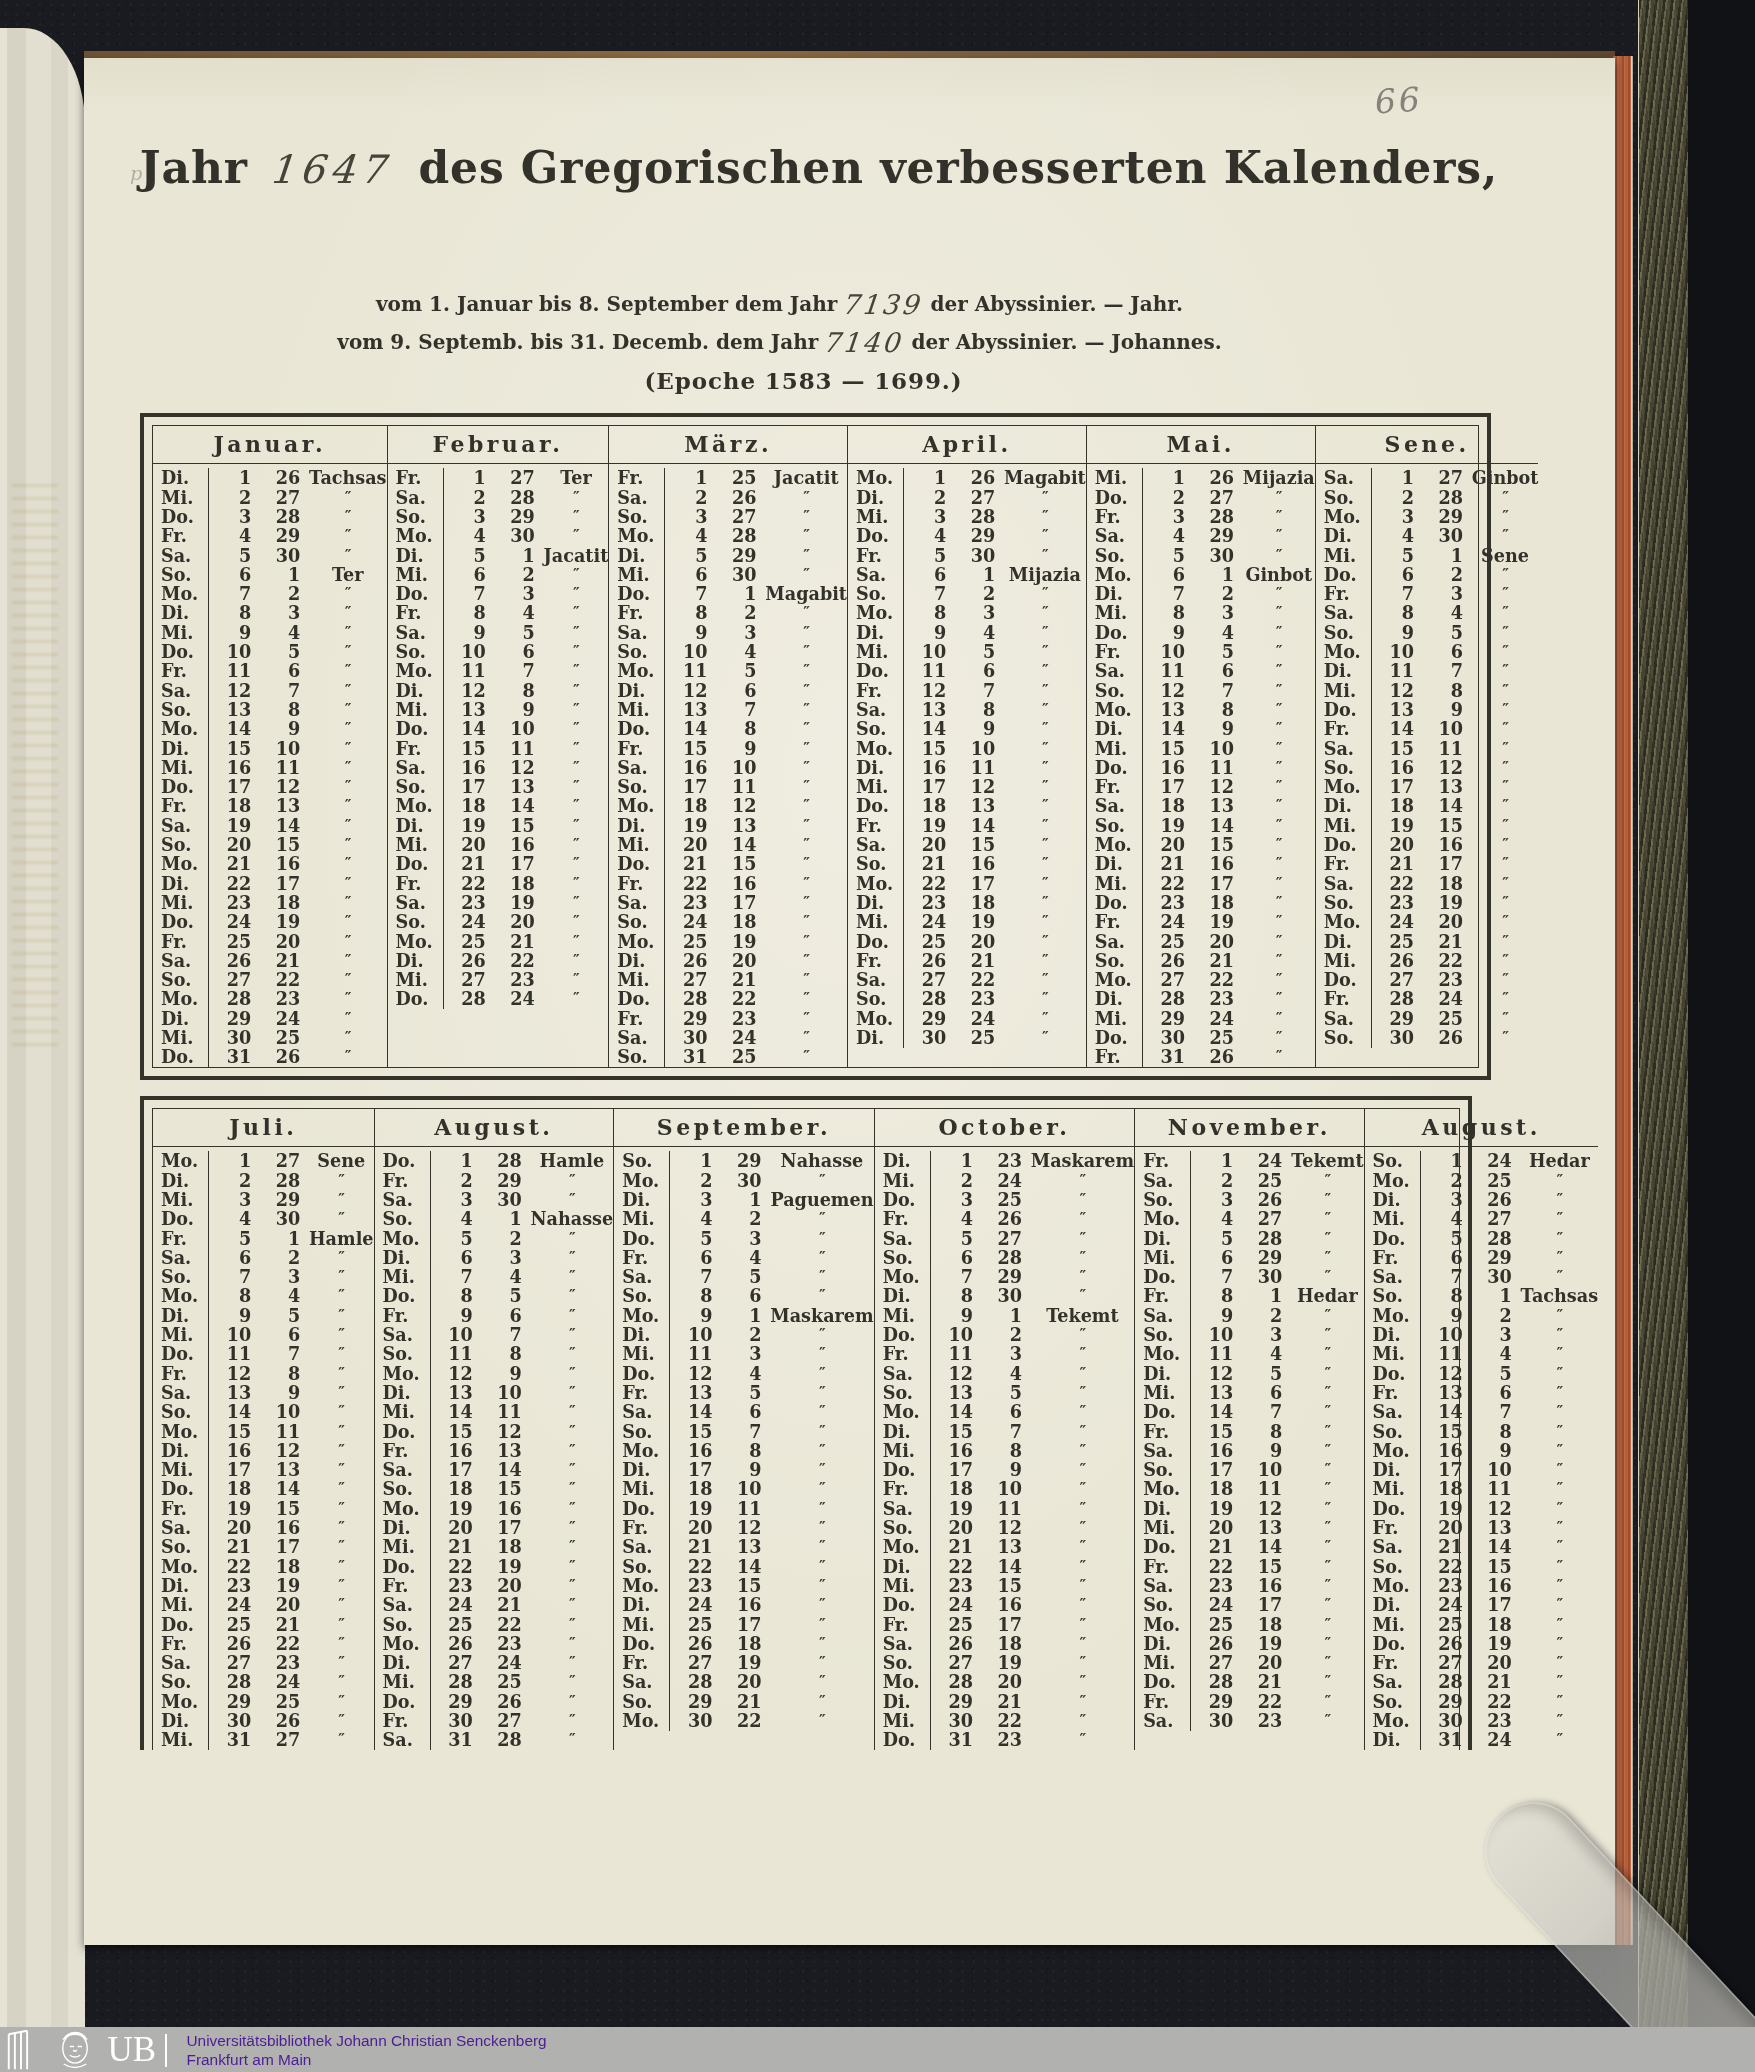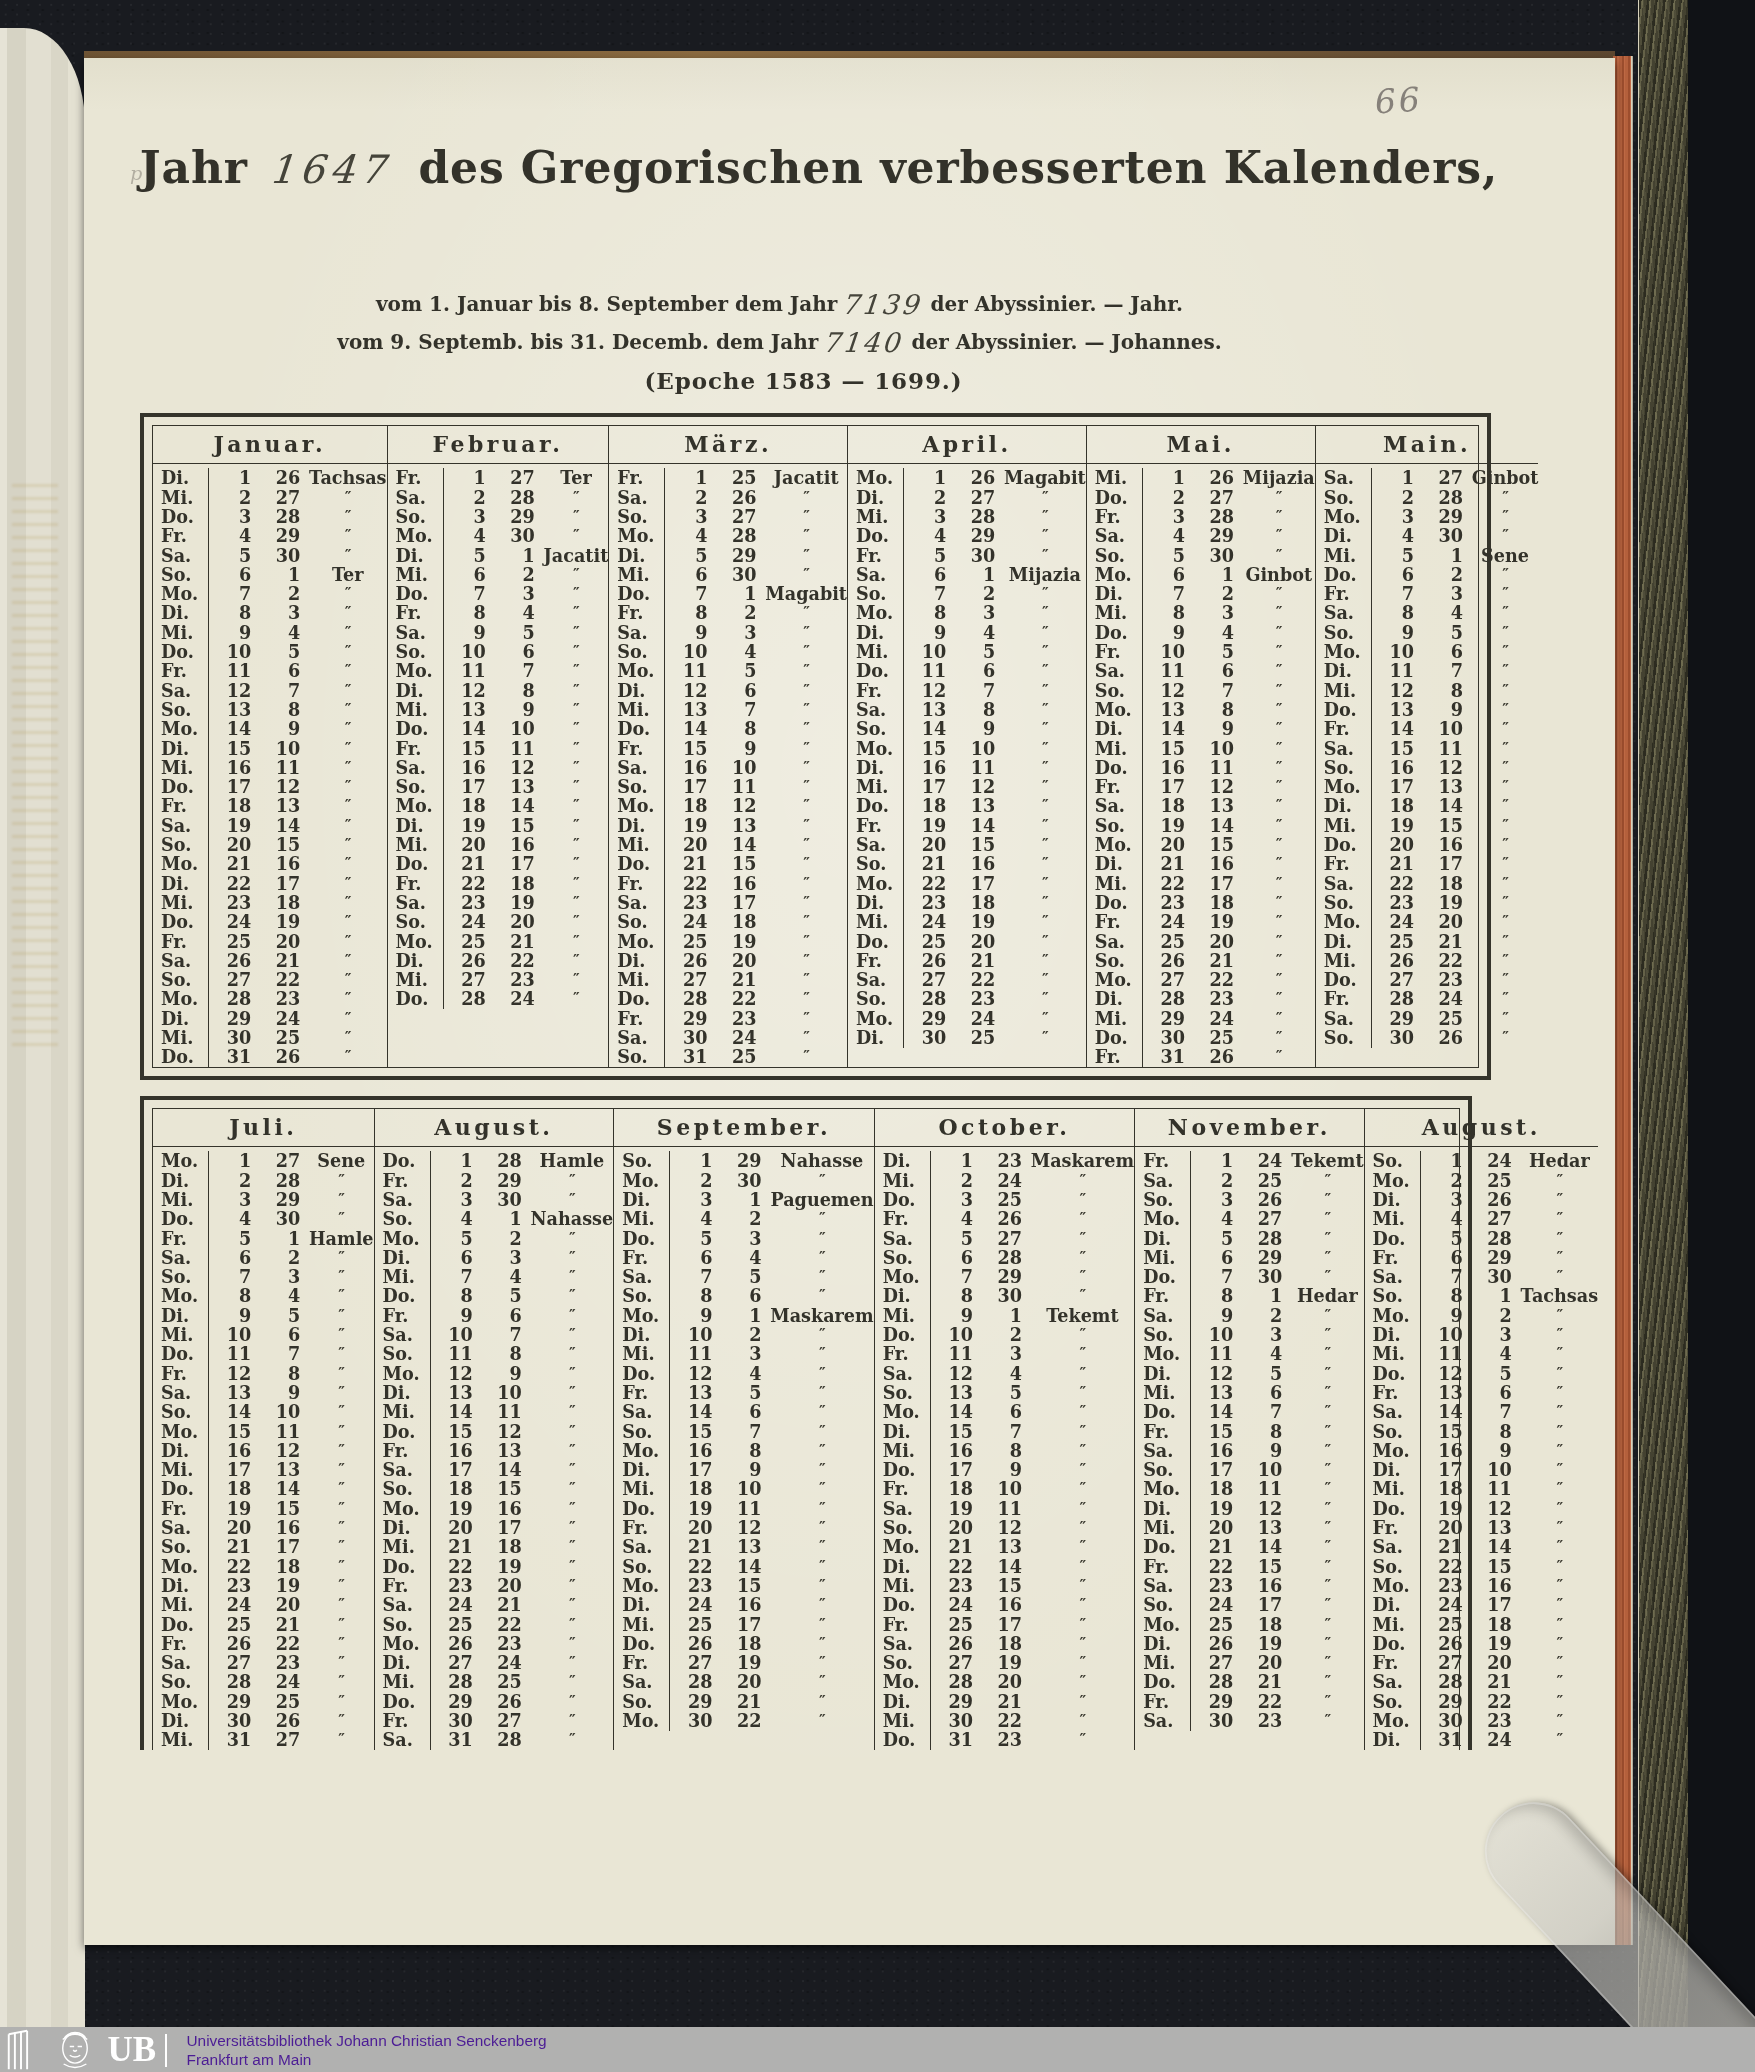--- a/index.html
+++ b/index.html
@@ -112,21 +112,21 @@
     background:linear-gradient(180deg, rgba(218,217,211,.48), rgba(196,195,189,.62) 28%, rgba(152,151,146,.95) 65%, rgba(128,127,122,.98));
     box-shadow:inset 0 0 0 1.8px rgba(255,255,255,.28), inset -8.8px 0 12.3px rgba(0,0,0,.18), 2.6px 2.6px 7px rgba(0,0,0,.35);
   }
   
   .bar{
     position:absolute;left:0;bottom:0;width:1756px;height:46px;background:#b1b1b0;z-index:9;
     display:flex;align-items:center;color:#f4f4f3;
   }
   .bar .pages-icon{margin-left:5.3px}
   .bar .portrait-icon{margin-left:1.8px}
-  .ub{font-family:"Liberation Serif", serif;font-weight:bold;font-size:35px;color:#fff;margin:0 8.8px 0 3.5px;line-height:46px}
+  .ub{font-family:"Liberation Serif", serif;font-weight:normal;font-size:35px;color:#fff;margin:0 8.8px 0 3.5px;line-height:46px}
   .bar .sep{width:2.2px;height:33px;background:#fff;margin-right:19.3px}
   .bartext{font-family:"Liberation Sans", sans-serif;font-size:15.4px;line-height:19.3px;color:#4c1d95}
 </style>
 </head>
 <body>
 
 <div>
   <div class="leather leather-main"></div>
   <div class="cover-right"></div>
   <div class="marble-band"></div>
@@ -1074,21 +1074,21 @@
               </div>
               <div class="mrow">
                 <span class="wd">Fr.</span>
                 <span class="gd">31</span>
                 <span class="ad">26</span>
                 <span class="lb dit">″</span>
               </div>
             </div>
           </div>
           <div class="month">
-            <div class="mhead">Main.</div>
+            <div class="mhead">Sene.</div>
             <div class="rows">
               <div class="mrow">
                 <span class="wd">Sa.</span>
                 <span class="gd">1</span>
                 <span class="ad">27</span>
                 <span class="lb">Ginbot</span>
               </div>
               <div class="mrow">
                 <span class="wd">So.</span>
                 <span class="gd">2</span>

